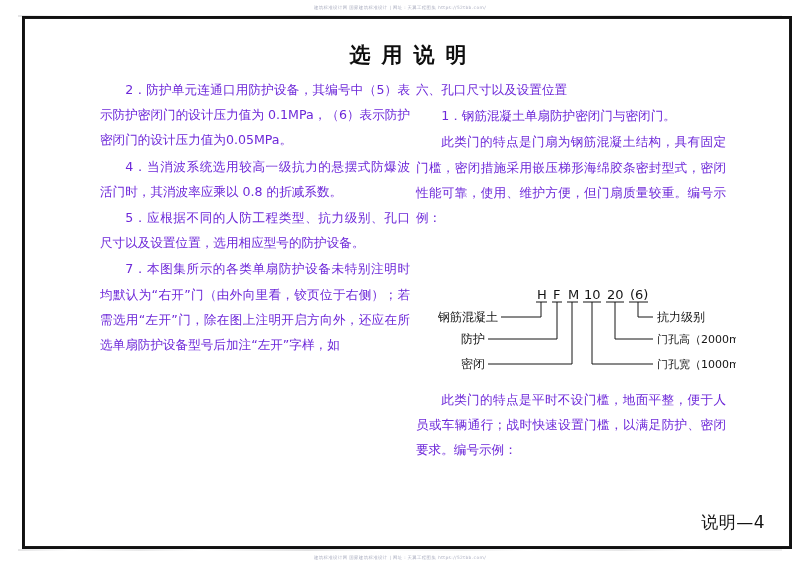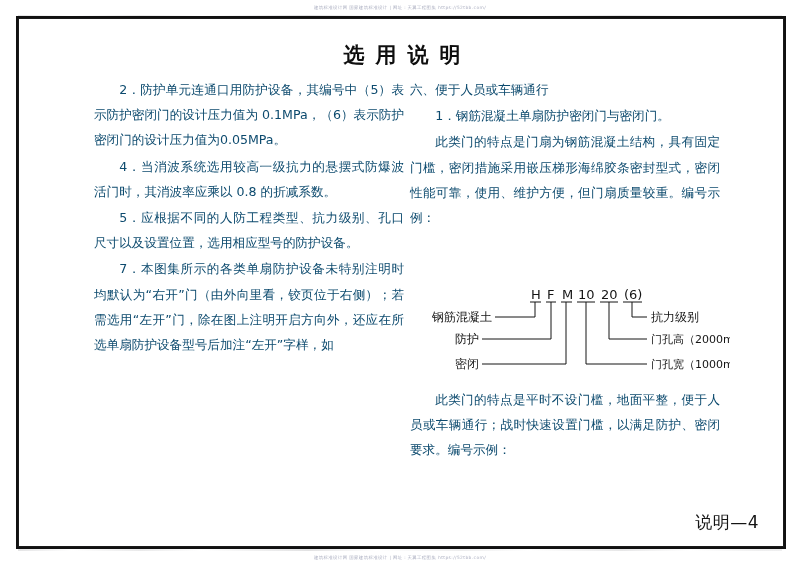--- a/index.html
+++ b/index.html
@@ -44,21 +44,21 @@
       rgba(120,120,125,.18) 79%, rgba(255,255,255,0) 88%,
       rgba(120,120,125,.12) 97%);
     pointer-events: none;
   }
   #smudge-top { top: 15px; }
   #smudge-bottom { top: 549px; }
 
   
   #page-frame {
     position: absolute;
-    left: 18px;
+    left: 24px;
     top: 18px;
     width: 766px;
     height: 529px;
     border: 1px solid #1a1a1a;
     box-sizing: border-box;
     background: #fff;
   }
   #page-frame::before {
     
     content: "";
@@ -86,21 +86,21 @@
     font-family: "DejaVu Sans", "Liberation Sans", sans-serif;
   }
 
   
   .column {
     position: absolute;
     top: 58px;
     width: 310px;
     font-size: 12.6px;
     line-height: 25.2px;
-    color: #0c4a6e;
+    color: #6d28d9;
     text-align: justify;
     text-justify: inter-ideograph;
   }
   #column-left  { left: 75px; }
   #column-right { left: 391px; }
 
   .para {
     margin: 0 0 1px 0;
     text-align: justify;
     text-justify: inter-ideograph;
@@ -138,21 +138,21 @@
   <div id="page-title">选用说明</div>
 
   <div class="column" id="column-left">
     <p class="para indent">2．防护单元连通口用防护设备，其编号中（5）表示防护密闭门的设计压力值为 0.1MPa，（6）表示防护密闭门的设计压力值为0.05MPa。</p>
     <p class="para indent">4．当消波系统选用较高一级抗力的悬摆式防爆波活门时，其消波率应乘以 0.8 的折减系数。</p>
     <p class="para indent">5．应根据不同的人防工程类型、抗力级别、孔口尺寸以及设置位置，选用相应型号的防护设备。</p>
     <p class="para indent">7．本图集所示的各类单扇防护设备未特别注明时均默认为“右开”门（由外向里看，铰页位于右侧）；若需选用“左开”门，除在图上注明开启方向外，还应在所选单扇防护设备型号后加注“左开”字样，如</p>
   </div>
 
   <div class="column" id="column-right">
-    <p class="para">六、便于人员或车辆通行</p>
+    <p class="para">六、孔口尺寸以及设置位置</p>
     <p class="para indent">1．钢筋混凝土单扇防护密闭门与密闭门。</p>
     <p class="para indent">此类门的特点是门扇为钢筋混凝土结构，具有固定门槛，密闭措施采用嵌压梯形海绵胶条密封型式，密闭性能可靠，使用、维护方便，但门扇质量较重。编号示例：</p>
   </div>
 
   <div id="code-diagram">
     <svg width="320" height="110" viewBox="0 0 320 110">
       <g fill="#141414" font-family="DejaVu Sans, Liberation Sans, sans-serif">
 
         <text x="121" y="18" font-size="13">H</text>
         <text x="137" y="18" font-size="13">F</text>

